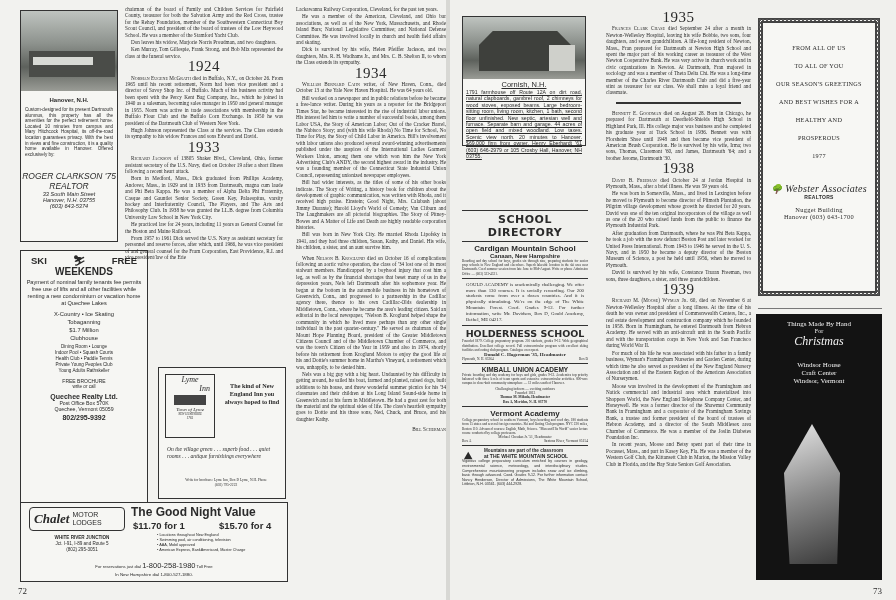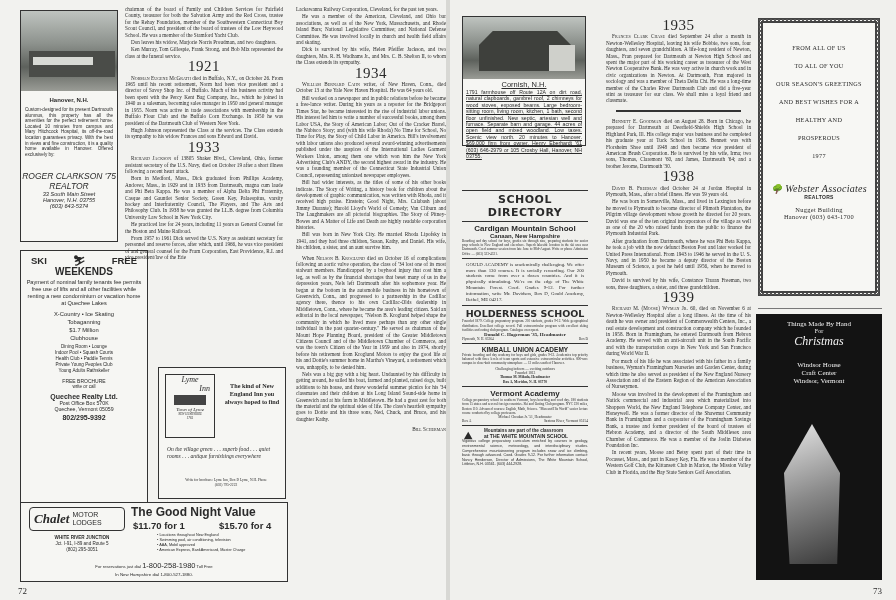--- a/index.html
+++ b/index.html
@@ -67,21 +67,21 @@
     <div style="font-size:7px;font-weight:bold;margin-top:4px">Quechee Realty Ltd.</div>
     <div style="font-size:5.2px">Post Office Box 570K</div>
     <div style="font-size:5.2px">Quechee, Vermont 05059</div>
     <div style="font-size:7px;font-weight:bold;margin-top:2px">802/295-9392</div>
   </div>
 
   <div class="abs col small" style="left:125px;top:6px;width:158px;">
     <p style="text-indent:0">chairman of the board of Family and Children Services for Fairfield County, treasurer for both the Salvation Army and the Red Cross, trustee for the Rehay Foundation, member of the Southwestern Connecticut Boy Scout Council, and president of the board of trustees of the Low Heywood School. He was a member of the Stamford Yacht Club.</p>
     <p>Don leaves his widow, Marjorie Norris Proudman, and two daughters.</p>
     <p>Ken Murray, Tom Gillespie, Frank Strong, and Bob Mix represented the class at the funeral service.</p>
-    <div class="year">1921</div>
+    <div class="year">1924</div>
     <p><span class="sc">Norman Eugene McGrath</span> <span>died in Buffalo, N.Y., on October 26. From 1965 until his recent retirement, Norm had been vice president and a director of Savoy Shop Inc. of Buffalo. Much of his business activity had been spent with the Percy Kent Bag Company, Inc., which he joined in 1940 as a salesman, becoming sales manager in 1950 and general manager in 1955. Norm was active in trade associations with membership in the Buffalo Flour Club and the Buffalo Corn Exchange. In 1950 he was president of the Dartmouth Club of Western New York.</span></p>
     <p>Hugh Johnson represented the Class at the services. The Class extends its sympathy to his widow Frances and sons Edward and David.</p>
     <div class="year">1933</div>
     <p><span class="sc">Richard Jackson</span> <span>of 13805 Shaker Blvd., Cleveland, Ohio, former assistant secretary of the U.S. Navy, died on October 19 after a short illness following a recent heart attack.</span></p>
     <p>Born in Medford, Mass., Dick graduated from Phillips Academy, Andover, Mass., in 1929 and in 1933 from Dartmouth, magna cum laude and Phi Beta Kappa. He was a member of Alpha Delta Phi Fraternity, Casque and Gauntlet Senior Society, Green Key, Palaeopitus, varsity hockey and Interfraternity Council, The Players, and The Arts and Philosophy Club. In 1938 he was granted the LL.B. degree from Columbia University Law School in New York City.</p>
     <p>He practiced law for 24 years, including 11 years as General Counsel for the Boston and Maine Railroad.</p>
     <p>From 1957 to 1961 Dick served the U.S. Navy as assistant secretary for personnel and reserve forces, after which, until 1966, he was vice president of and general counsel for the Fram Corporation, East Providence, R.I. and vice president/law of the Erie</p>
   </div>
 
   <div class="abs box" style="left:158px;top:367px;width:128px;height:132px;">
@@ -151,21 +151,21 @@
 
   <div class="abs box" style="left:12px;top:16px;width:124px;height:130px;text-decoration:underline;">
     <div class="photo" style="height:62px;">
       <div class="house" style="left:16px;top:14px;width:92px;height:40px;clip-path:polygon(15% 0,85% 0,100% 35%,100% 100%,0 100%,0 35%)"></div>
       <div class="house" style="left:86px;top:28px;width:26px;height:26px;background:#cfd0cb"></div>
     </div>
     <div class="sansb" style="font-size:7.5px;text-align:center;margin-top:1px">Cornish, N.H.</div>
     <div class="sansb" style="font-size:5.2px;line-height:6.4px;padding:0 3px;text-align:justify">1791 farmhouse off Route 12A on dirt road, natural clapboards, gambrel roof, 2 chimneys for wood stoves, exposed beams. Large bedroom-sitting room, living room, kitchen, 1 bath, second floor unfinished. New septic, artesian well and furnace. Separate barn and garage. 44 acres of open field and mixed woodland. Low taxes. Scenic view north. 20 minutes to Hanover. $69,000 firm from owner. Henry Eberhardt '61 (603) 646-2979 or 105 Crosby Hall, Hanover, NH 03755.</div>
   </div>
 
-  <div class="abs" style="left:12px;top:188px;width:126px;">
+  <div class="abs" style="left:12px;top:208px;width:126px;">
     <div class="rule"></div>
     <div class="hdr" style="font-size:11px;letter-spacing:.5px;font-family:'DejaVu Sans',sans-serif">SCHOOL DIRECTORY</div>
     <div class="rule"></div>
 
     <div>
       <div class="hdr" style="font-size:8px">Cardigan Mountain School</div>
       <div class="hdr" style="font-size:6px">Canaan, New Hampshire</div>
       <div style="font-size:3.4px;line-height:4.2px;text-align:justify">Boarding and day school for boys, grades six through nine, preparing students for senior prep schools in New England and elsewhere. Superb lakeside location in the ski area near Dartmouth. Coed summer session from late June to Mid-August. Write or phone Admission Office — (603) 523-4321.</div>
     </div>
     <div class="rule"></div>
@@ -204,21 +204,21 @@
     <div class="rule"></div>
     <div style="position:relative">
       <div style="position:absolute;left:2px;top:2px;font-size:10px;font-weight:bold">⛰</div>
       <div class="sansb" style="font-size:4.6px;font-weight:bold;padding-left:22px;line-height:5.4px">Mountains are part of the classroom</div>
       <div class="sansb" style="font-size:5px;font-weight:bold;padding-left:22px;line-height:6px">at THE WHITE MOUNTAIN SCHOOL</div>
       <div class="sansb" style="font-size:3.6px;line-height:4.6px;text-align:justify">Vigorous college preparatory curriculum enriched by courses in geology, environmental science, meteorology, and interdisciplinary studies. Comprehensive mountaineering program includes snow and ice climbing, basic through advanced. Coed. Grades 9-12. For further information contact: Nancy Henderson, Director of Admissions, The White Mountain School, Littleton, N.H. 03561. (603) 444-2928.</div>
     </div>
   </div>
 
   <div class="abs col small" style="left:156px;top:14px;width:145px;">
-    <div class="year" style="margin-top:8px">1935</div>
+    <div class="year" style="margin-top:0">1935</div>
     <p><span class="sc">Frances Clark Chase</span> <span>died September 24 after a month in Newton-Wellesley Hospital, leaving his wife Bobbie, two sons, four daughters, and seven grandchildren. A life-long resident of Newton, Mass., Fran prepared for Dartmouth at Newton High School and spent the major part of his working career as treasurer of the West Newton Cooperative Bank. He was very active in church work and in civic organizations in Newton. At Dartmouth, Fran majored in sociology and was a member of Theta Delta Chi. He was a long-time member of the Charles River Dartmouth Club and did a five-year stint as treasurer for our class. We shall miss a loyal friend and classmate.</span></p>
     <div style="height:2px;background:#333;margin:6px 10px"></div>
     <p><span class="sc">Bennett E. Goodman</span> <span>died on August 28. Born in Chicago, he prepared for Dartmouth at Deerfield-Shields High School in Highland Park, Ill. His college major was business and he completed his graduate year at Tuck School in 1936. Bennett was with Florsheim Shoe until 1948 and then became vice president of American Brush Corporation. He is survived by his wife, Irma; two sons, Thomas, Claremont '60, and James, Dartmouth '64; and a brother Jerome, Dartmouth '30.</span></p>
     <div class="year">1938</div>
     <p><span class="sc">David B. Freeman</span> <span>died October 24 at Jordan Hospital in Plymouth, Mass., after a brief illness. He was 59 years old.</span></p>
     <p>He was born in Somerville, Mass., and lived in Lexington before he moved to Plymouth to become director of Plimoth Plantation, the Pilgrim village development whose growth he directed for 20 years. David was one of the ten original incorporators of the village as well as one of the 20 who raised funds from the public to finance the Plymouth Industrial Park.</p>
     <p>After graduation from Dartmouth, where he was Phi Beta Kappa, he took a job with the now defunct Boston Post and later worked for United Press International. From 1943 to 1946 he served in the U. S. Navy, and in 1950 he became a deputy director of the Boston Museum of Science, a post he held until 1956, when he moved to Plymouth.</p>
     <p>David is survived by his wife, Constance Truran Freeman, two sons, three daughters, a sister, and three grandchildren.</p>
     <div class="year">1939</div>
     <p><span class="sc">Richard M. (Moose) Wyman Jr.</span> <span>60, died on November 6 at Newton-Wellesley Hospital after a long illness. At the time of his death he was owner and president of Commonwealth Centers, Inc., a real estate development and construction company which he founded in 1958. Born in Framingham, he entered Dartmouth from Hebron Academy. He served with an anti-aircraft unit in the South Pacific and with the transportation corps in New York and San Francisco during World War II.</span></p>

